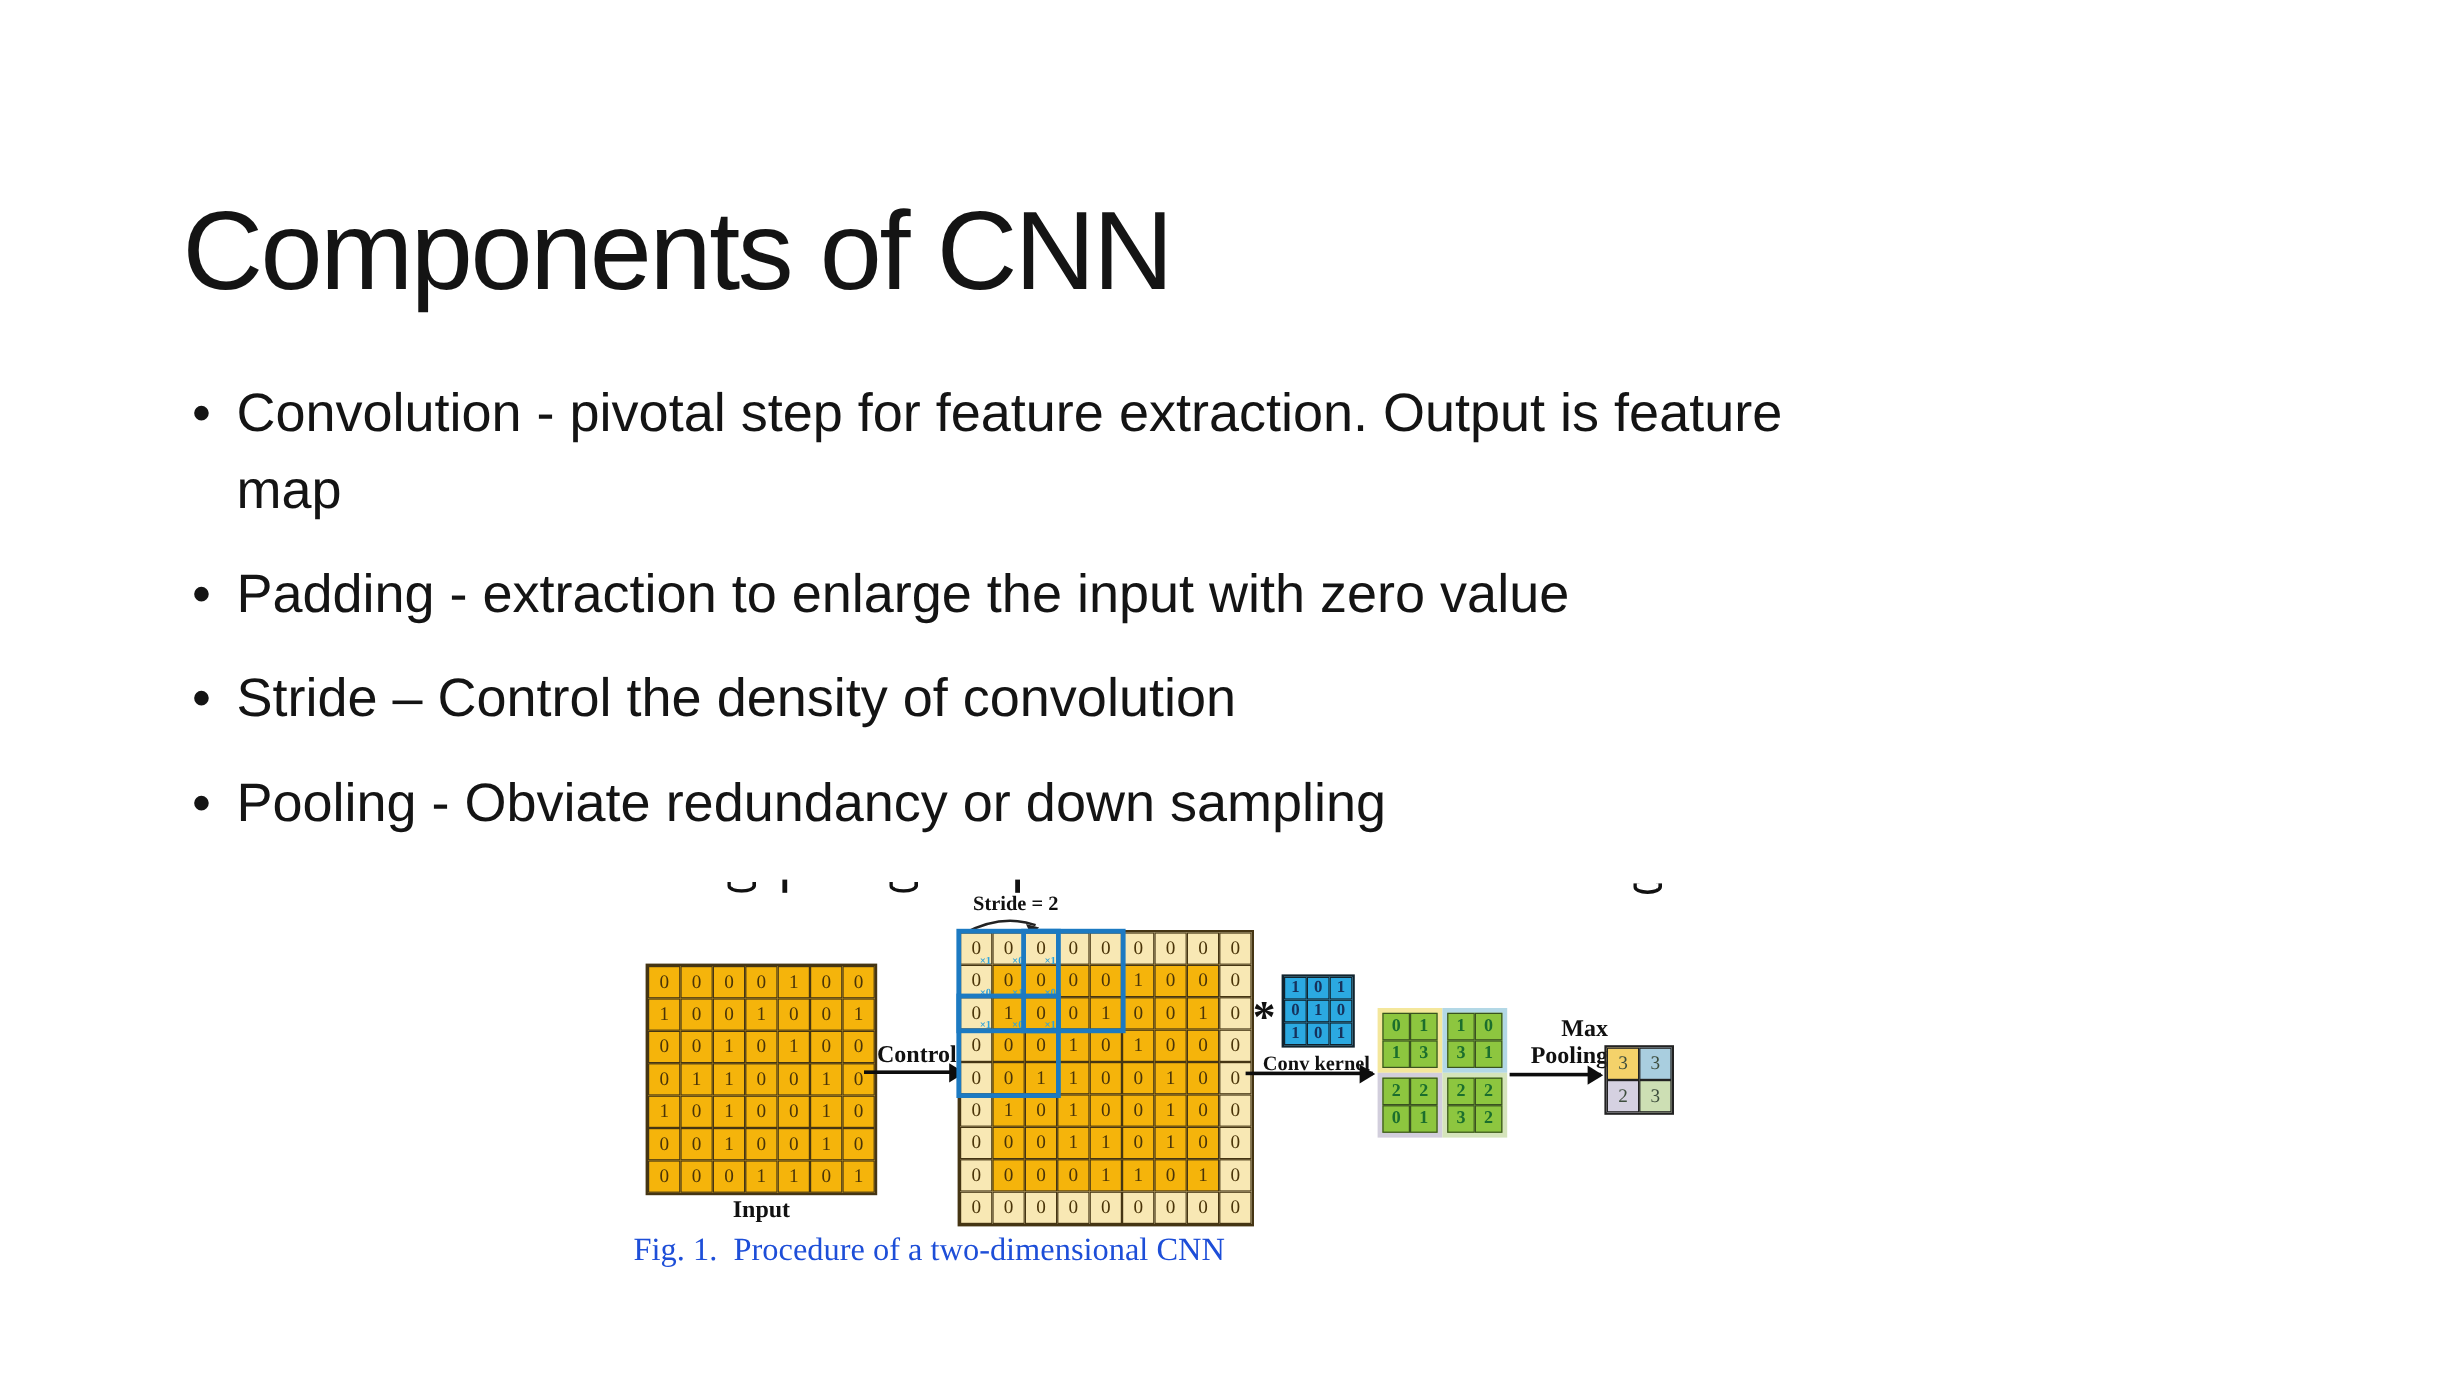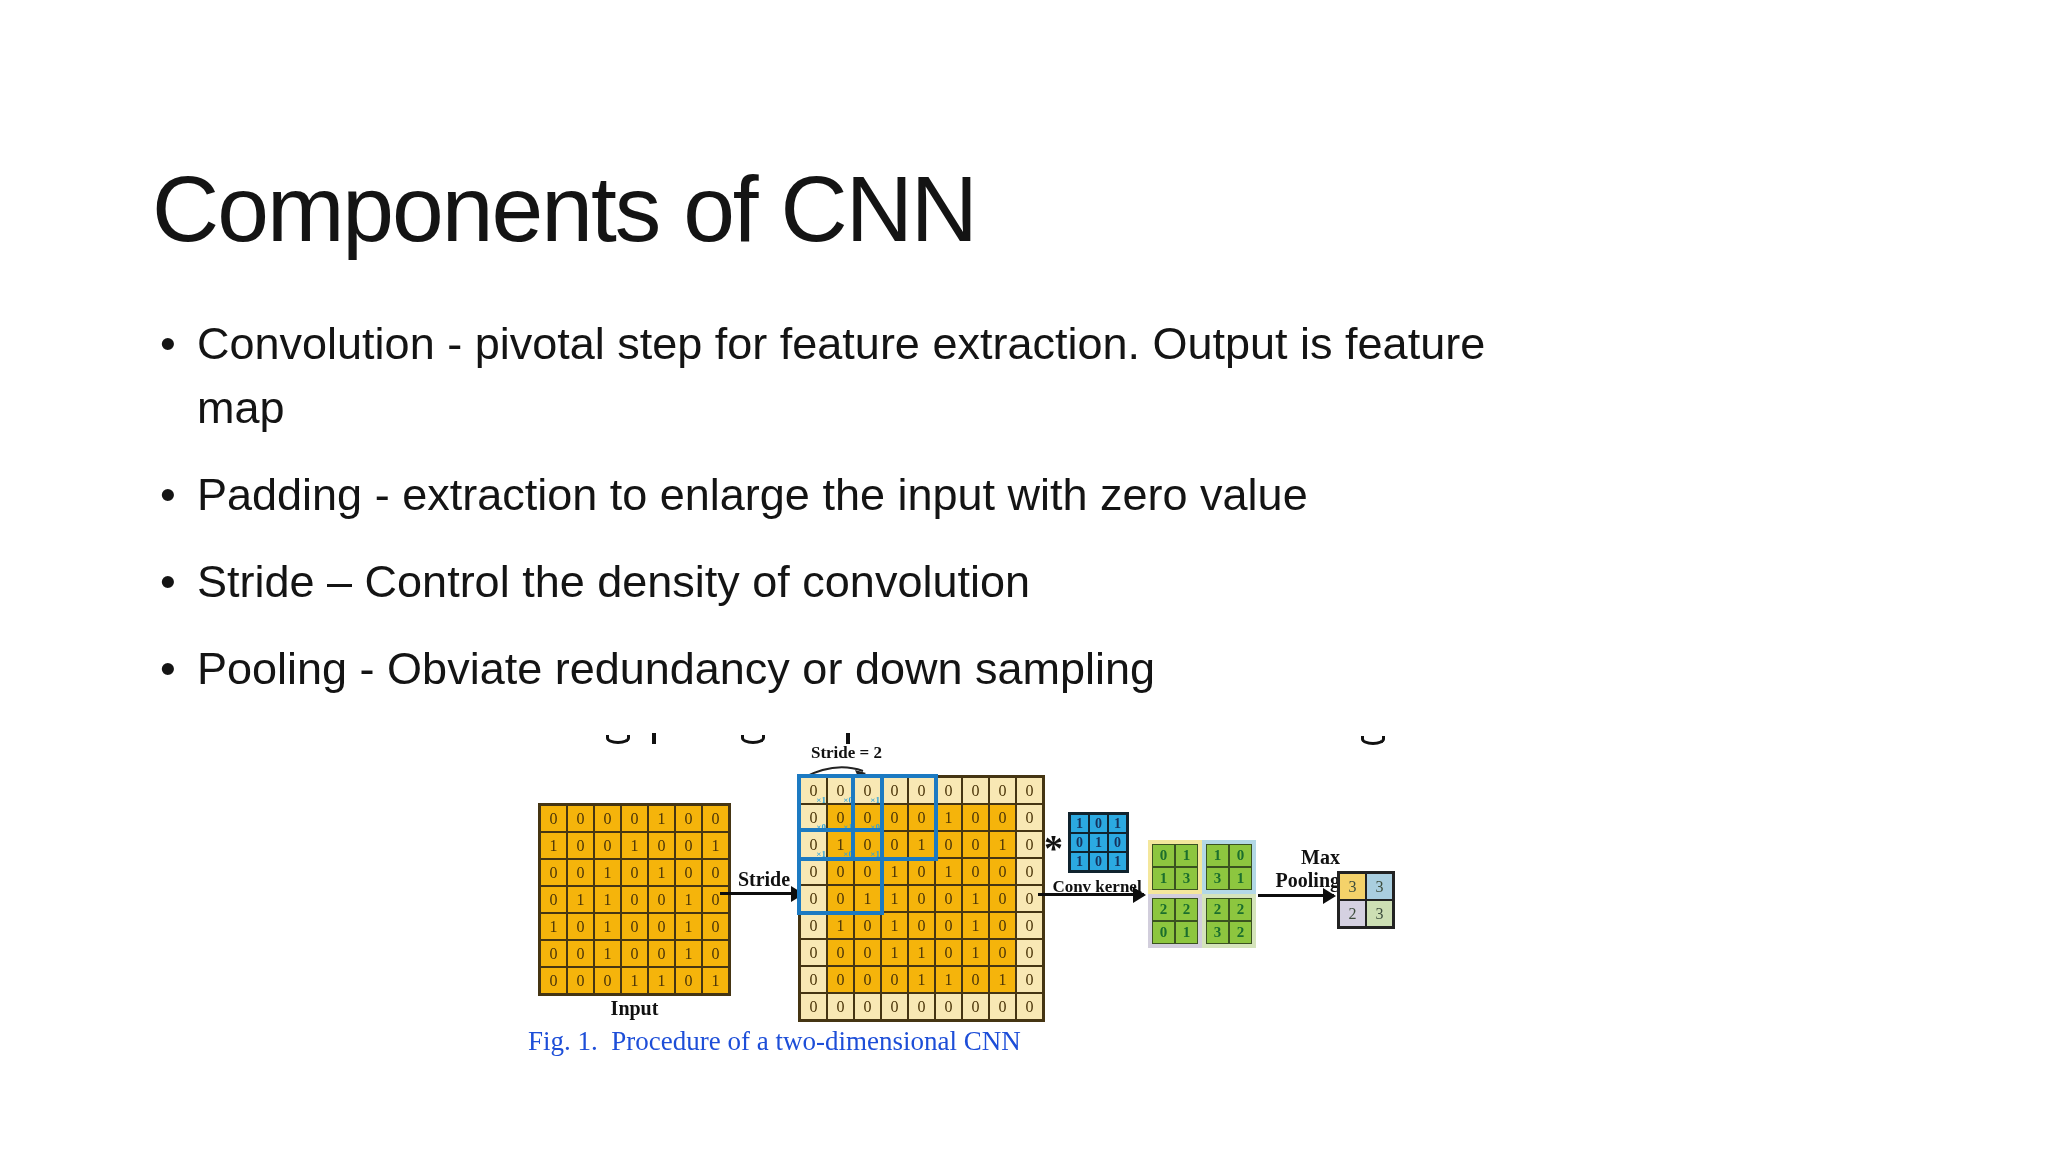--- a/index.html
+++ b/index.html
@@ -152,21 +152,21 @@
       <div class="cell">0</div>
       <div class="cell">0</div>
       <div class="cell">0</div>
       <div class="cell">1</div>
       <div class="cell">1</div>
       <div class="cell">0</div>
       <div class="cell">1</div>
     </div>
   <div class="flabel" style="left:18px;top:287px;width:193px;font-size:20px;">Input</div>
 
-  <div class="flabel" style="left:203px;top:158px;width:82px;font-size:20px;">Stride</div>
+  <div class="flabel" style="left:203px;top:158px;width:82px;font-size:20px;">Control</div>
   <div class="arrow" style="left:200px;top:182px;width:82px;"></div>
 
   <div class="flabel" style="left:286px;top:33px;width:76px;font-size:17px;text-align:right;">Stride = 2</div>
   <svg width="72" height="22" style="position:absolute;left:280px;top:49px;">
     <path d="M3,19 Q35,2 63,12" fill="none" stroke="#222" stroke-width="2"></path>
     <polygon points="66,14 55,11 59,20" fill="#222"></polygon>
   </svg>
   <div class="matrix m-padded" style="grid-template-columns: repeat(9, var(--cs));">
     <div class="win win-a"></div>
     <div class="win win-b"></div>

